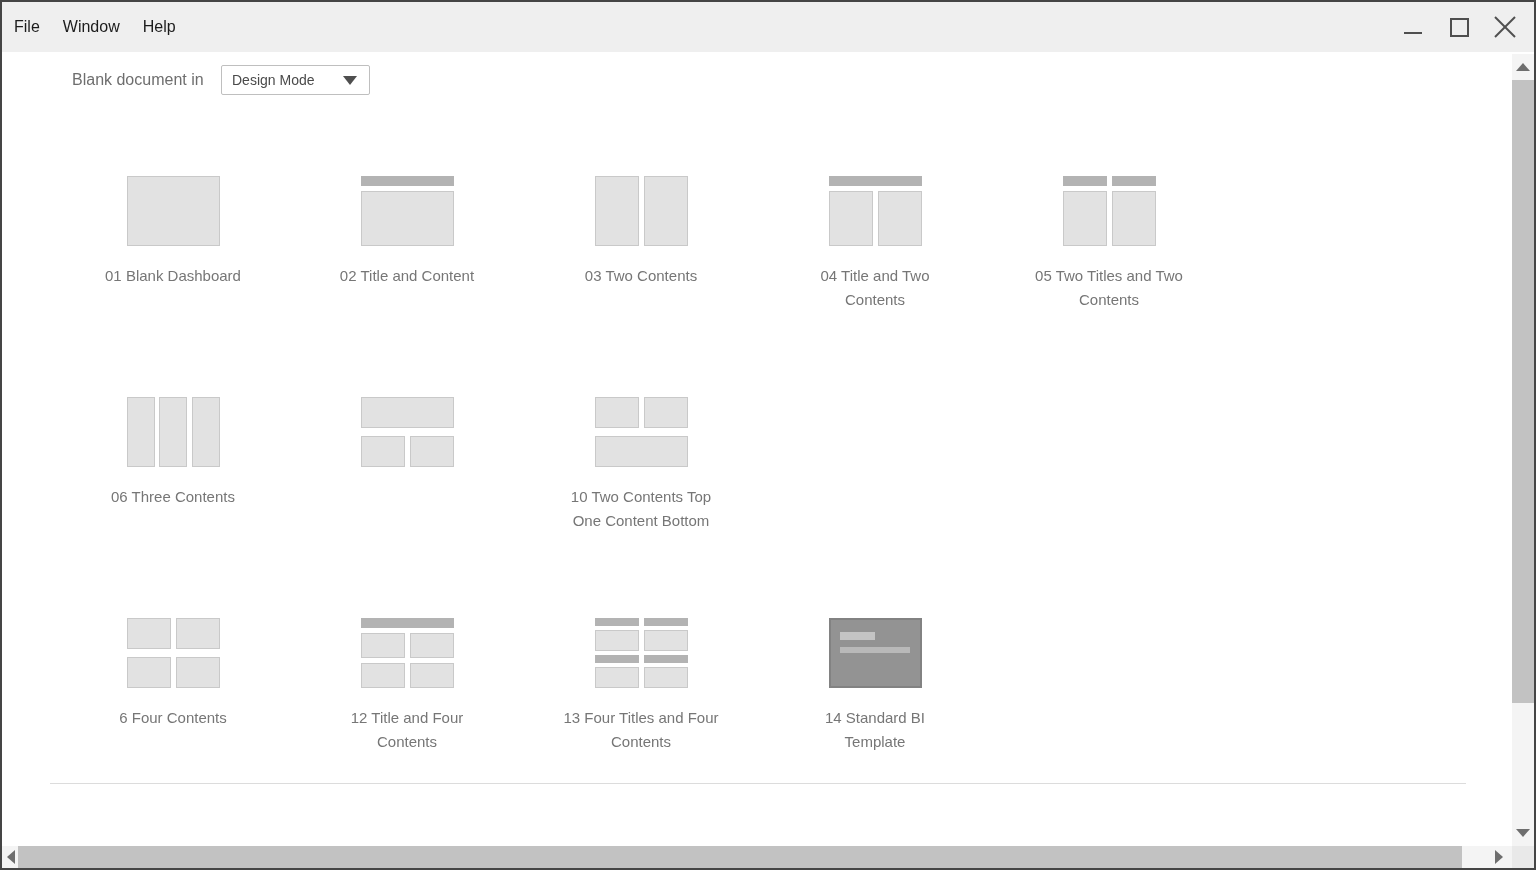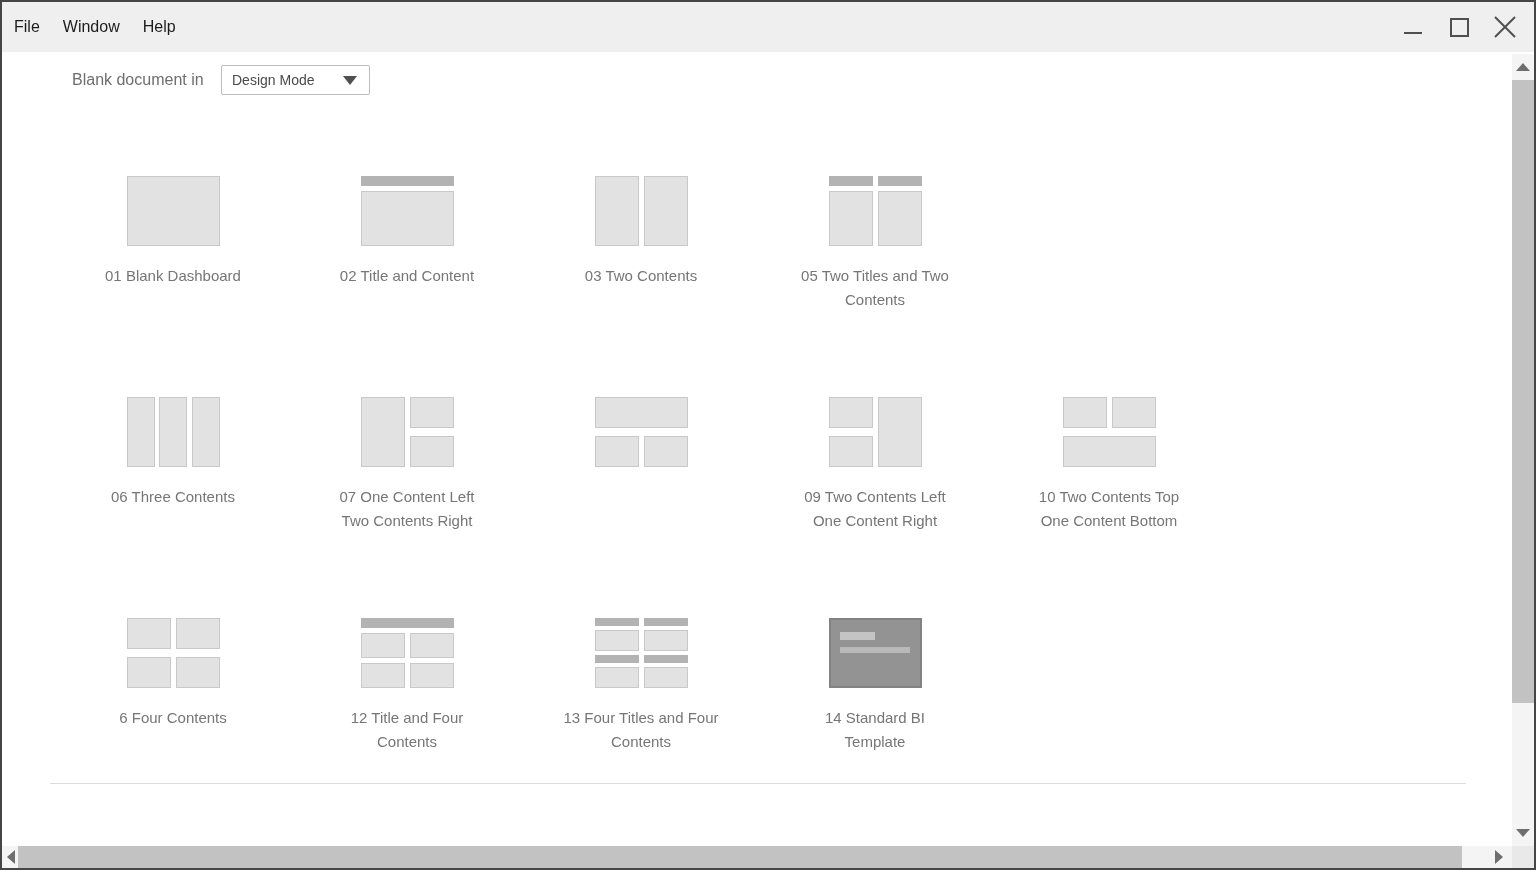--- a/index.html
+++ b/index.html
@@ -133,20 +133,30 @@
       </div>
 
       <div class="cell">
         <div class="thumb row sb">
           <div class="box" style="width:44px;height:70px;"></div>
           <div class="box" style="width:44px;height:70px;"></div>
         </div>
         <div class="label">03 Two Contents</div>
       </div>
 
+      <div class="cell">
+        <div class="thumb col">
+          <div class="tbar" style="width:93px;height:10px;margin-bottom:5px;"></div>
+          <div class="row sb" style="width:93px;">
+            <div class="box" style="width:44px;height:55px;"></div>
+            <div class="box" style="width:44px;height:55px;"></div>
+          </div>
+        </div>
+        <div class="label">04 Title and Two Contents</div>
+      </div>
 
       <div class="cell">
         <div class="thumb row sb">
           <div class="col">
             <div class="tbar" style="width:44px;height:10px;margin-bottom:5px;"></div>
             <div class="box" style="width:44px;height:55px;"></div>
           </div>
           <div class="col">
             <div class="tbar" style="width:44px;height:10px;margin-bottom:5px;"></div>
             <div class="box" style="width:44px;height:55px;"></div>
@@ -161,51 +171,31 @@
 
       <div class="cell">
         <div class="thumb row sb">
           <div class="box" style="width:28px;height:70px;"></div>
           <div class="box" style="width:28px;height:70px;"></div>
           <div class="box" style="width:28px;height:70px;"></div>
         </div>
         <div class="label">06 Three Contents</div>
       </div>
 
-      <div class="cell">
-        <div class="thumb row sb">
-          <div class="box" style="width:44px;height:70px;"></div>
-          <div class="col sb" style="height:70px;">
-            <div class="box" style="width:44px;height:31px;"></div>
-            <div class="box" style="width:44px;height:31px;"></div>
-          </div>
-        </div>
-        <div class="label">07 One Content Left Two Contents Right</div>
-      </div>
 
       <div class="cell">
         <div class="thumb col sb">
           <div class="box" style="width:93px;height:31px;"></div>
           <div class="row sb" style="width:93px;">
             <div class="box" style="width:44px;height:31px;"></div>
             <div class="box" style="width:44px;height:31px;"></div>
           </div>
         </div>
       </div>
 
-      <div class="cell">
-        <div class="thumb row sb">
-          <div class="col sb" style="height:70px;">
-            <div class="box" style="width:44px;height:31px;"></div>
-            <div class="box" style="width:44px;height:31px;"></div>
-          </div>
-          <div class="box" style="width:44px;height:70px;"></div>
-        </div>
-        <div class="label">09 Two Contents Left One Content Right</div>
-      </div>
 
       <div class="cell">
         <div class="thumb col sb">
           <div class="row sb" style="width:93px;">
             <div class="box" style="width:44px;height:31px;"></div>
             <div class="box" style="width:44px;height:31px;"></div>
           </div>
           <div class="box" style="width:93px;height:31px;"></div>
         </div>
         <div class="label">10 Two Contents Top One Content Bottom</div>

